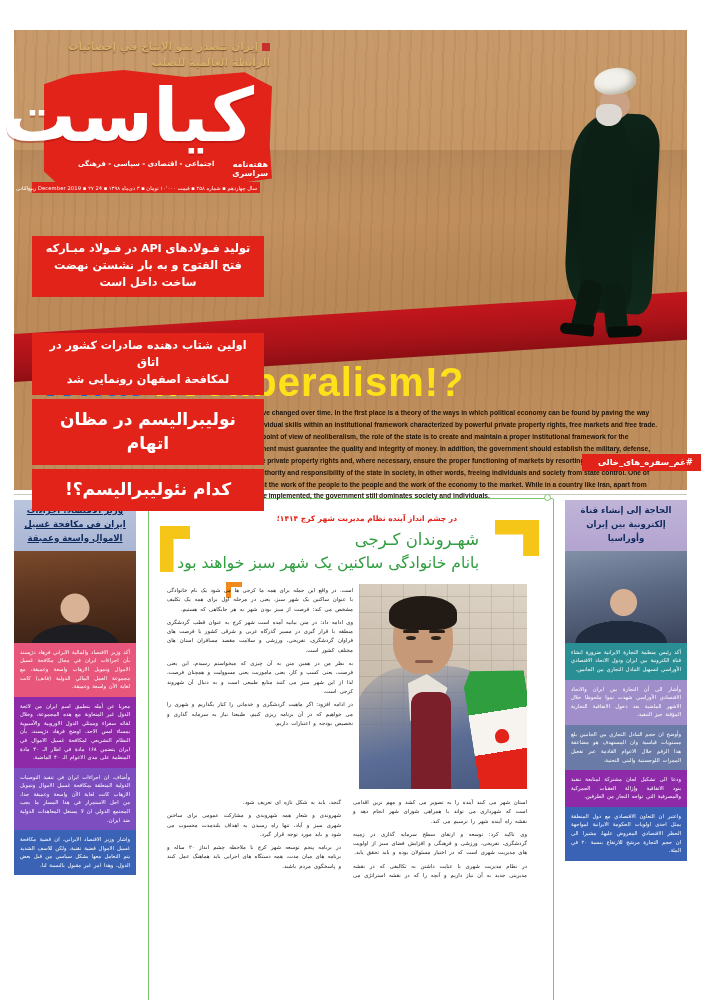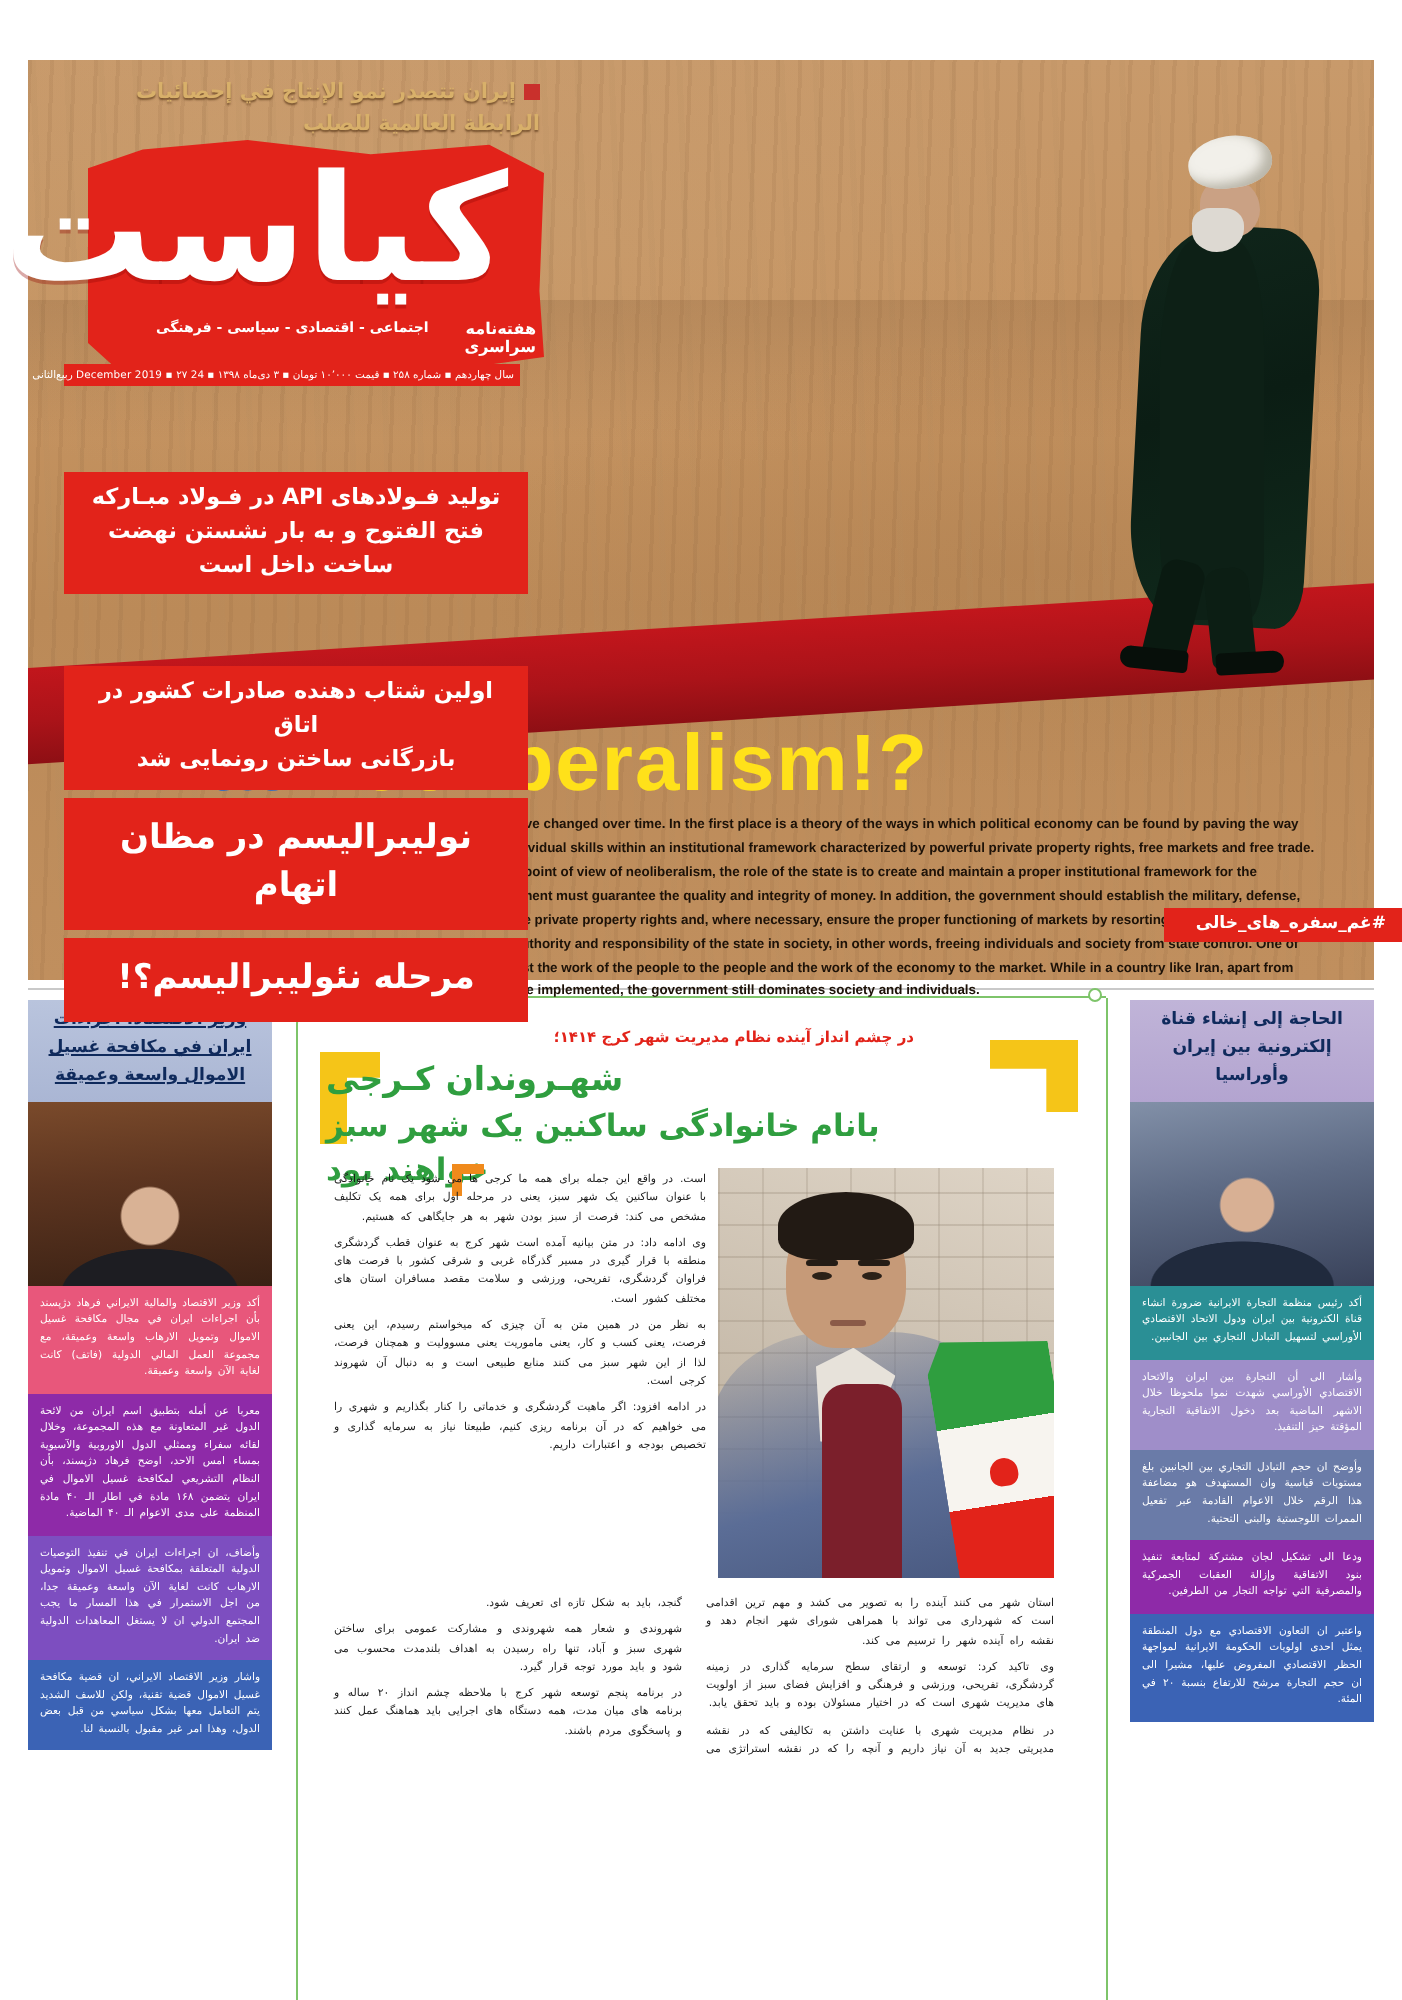--- a/index.html
+++ b/index.html
@@ -301,22 +301,22 @@
     clip-path: polygon(0 0, 100% 0, 100% 100%, 64% 100%, 64% 40%, 0 40%);
   }
   .deco-y2 {
     position: absolute; left: 12px; top: 28px; width: 30px; height: 46px;
     background: #f5c518;
     clip-path: polygon(0 0, 100% 0, 100% 100%, 55% 100%, 55% 28%, 0 28%);
     transform: scaleX(-1);
   }
   .fa-title {
     position: absolute; right: 74px; top: 30px; width: 316px;
-    direction: rtl; text-align: left;
-    color: #2f9e3f; font-weight: bold;
+    direction: rtl; text-align: right;
+    color: #2f9e3f; font-weight: normal;
     font-size: 16.5px; line-height: 1.45;
   }
   .fa-title .l2 { display:block; font-size: 15.5px; }
 
   .fa-photo {
     position: absolute; right: 26px; top: 86px;
     width: 168px; height: 205px;
     overflow:hidden;
     background:
       linear-gradient(200deg,#d5cbbd 0%, #c3b7a6 40%, #b2a492 100%);
@@ -429,24 +429,24 @@
 
     <div class="dateline">سال چهاردهم ▪ شماره ۲۵۸ ▪ قیمت ۱۰٬۰۰۰ تومان ▪ ۳ دی‌ماه ۱۳۹۸ ▪ 24 December 2019 ▪ ۲۷ ربیع‌الثانی ۱۴۴۱</div>
 
     <div class="hl-stack">
       <div class="hl small">
         <span>تولید فـولادهای API در فـولاد مبـارکه</span><br>
         <span>فتح الفتوح و به بار نشستن نهضت ساخت داخل است</span>
       </div>
       <div class="hl small">
         <span>اولین شتاب دهنده صادرات کشور در اتاق</span><br>
-        <span>بازرگانی ساختن رونمایی شد</span>
+        <span>لمكافحة اصفهان رونمایی شد</span>
       </div>
       <div class="hl big">نولیبرالیسم در مظان اتهام</div>
-      <div class="hl big">مرحله نئولیبرالیسم؟!</div>
+      <div class="hl big">کدام نئولیبرالیسم؟!</div>
     </div>
   </div>
 
   <div class="extract">
     <div class="kicker">Extract leading article;</div>
     <div class="bigtitle">
       <span class="w1">What</span>
       <span class="w2">neoliberalism!?</span>
     </div>
     <div class="body">Neoliberalism is a term whose usage and definition have changed over time. In the first place is a theory of the ways in which political economy can be found by paving the way for the realization of entrepreneurial freedoms and individual skills within an institutional framework characterized by powerful private property rights, free markets and free trade. Increased human well-being and well-being. From the point of view of neoliberalism, the role of the state is to create and maintain a proper institutional framework for the operation of these practices. For example, the government must guarantee the quality and integrity of money. In addition, the government should establish the military, defense, and legal structures and functions necessary to secure private property rights and, where necessary, ensure the proper functioning of markets by resorting to domination. Economic neoliberalism means reducing the power, authority and responsibility of the state in society, in other words, freeing individuals and society from state control. One of the basic principles of economic liberalism is to entrust the work of the people to the people and the work of the economy to the market. While in a country like Iran, apart from whether or not some neoliberal economic programs are implemented, the government still dominates society and individuals.</div>

